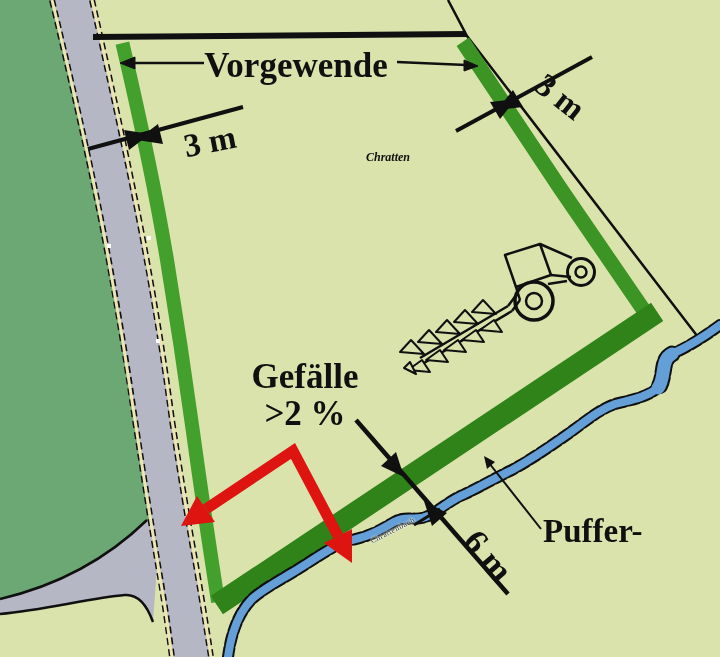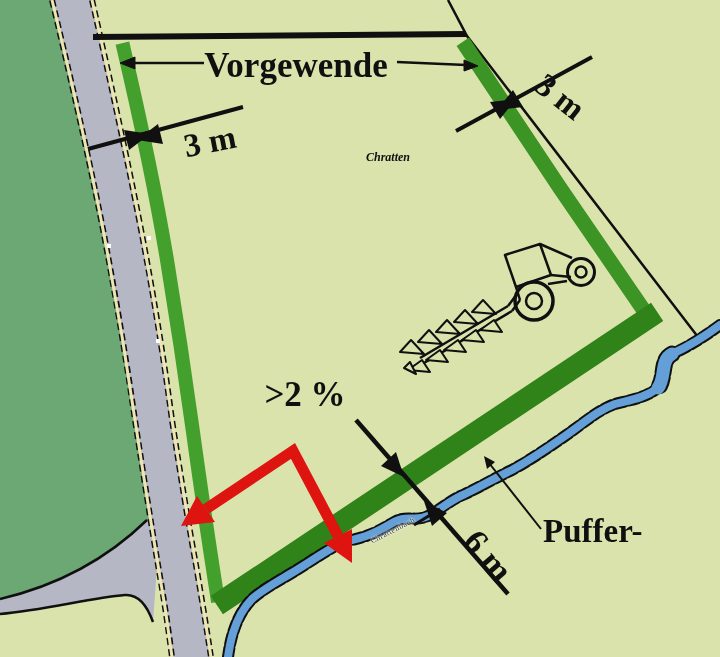--- a/index.html
+++ b/index.html
@@ -162,20 +162,21 @@
 
 <div class="lbl big" style="left:296px;top:66px">Vorgewende</div>
 
 <div class="lbl dim rot-l3" style="left:210px;top:142px">3 m</div>
 
 <div class="lbl dim rot-r3" style="left:560px;top:97px">3 m</div>
 
 <div class="lbl fieldname" style="left:388px;top:157px">Chratten</div>
 
 <div class="lbl big center" style="left:305px;top:395px">
+  <div>Gefälle</div>
   <div>&gt;2 %</div>
 </div>
 
 <div class="lbl dim rot-6m" style="left:488px;top:556px;font-size:35px">6 m</div>
 
 <div class="lbl pufferlbl" style="left:543px;top:514px">
   <div>Puffer-</div>
 </div>
 
 <div class="lbl streamname" style="left:393px;top:531px">Chrattenbach</div>

